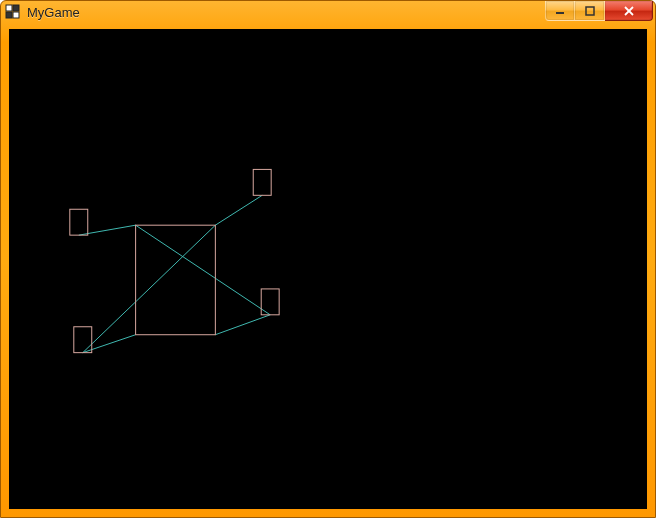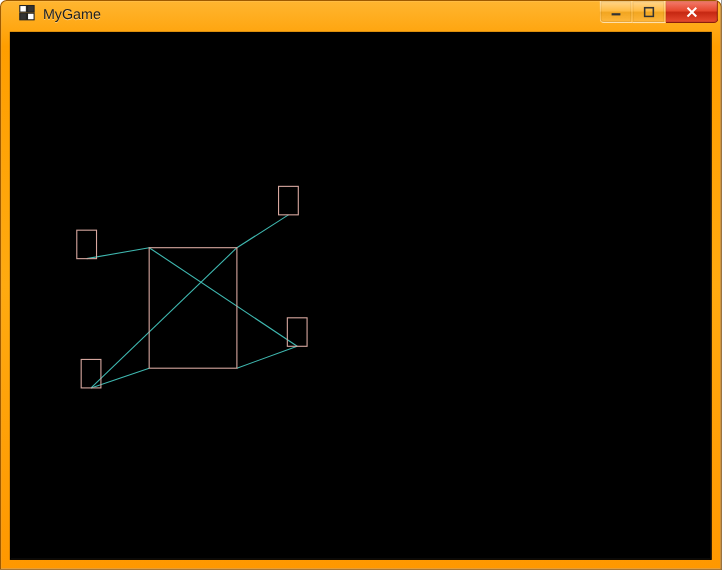--- a/index.html
+++ b/index.html
@@ -17,21 +17,21 @@
     height: 518px;
     background: linear-gradient(to bottom, #ffb530 0%, #ff9e00 8%, #ffaa10 50%, #ff9800 100%);
     border: 1px solid #9e5a00;
     border-radius: 6px 6px 0 0;
   }
   .titlebar {
     position: relative;
     height: 22px;
     display: flex;
     align-items: center;
-    padding: 0 4px 0 16px;
+    padding: 0 4px 0 4px;
   }
   .titlebar .icon {
     width: 16px; height: 16px;
     margin-right: 6px;
     display: inline-flex; align-items:center; justify-content:center;
   }
   .titlebar .title {
     color: #222;
     text-shadow: 0 1px 0 rgba(255,255,255,0.4);
     flex: 1;

